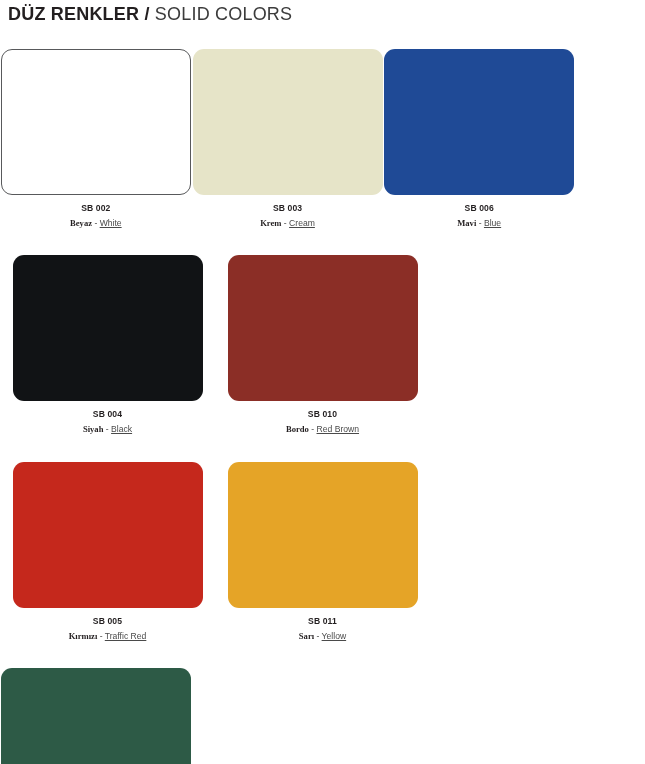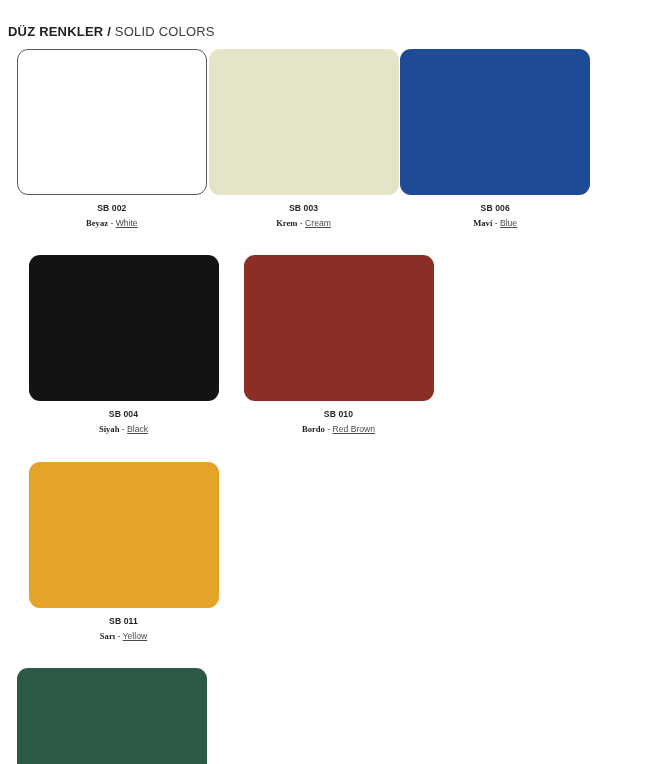--- a/index.html
+++ b/index.html
@@ -13,22 +13,22 @@
     font-family: "Liberation Sans", sans-serif;
     color: #231f20;
     overflow: hidden;
     position: relative;
   }
 
   
   .page-header {
     position: absolute;
     left: 8px;
-    top: 24px;
-    font-size: 13px;
+    top: 4px;
+    font-size: 18px;
     letter-spacing: 0.2px;
     white-space: nowrap;
     text-align: right;
   }
   .page-header .title-tr {
     font-weight: bold;
     color: #231f20;
   }
   .page-header .title-sep {
     font-weight: bold;
@@ -43,21 +43,20 @@
   .swatch-grid {
     position: absolute;
     left: 0;
     top: 49px;
     width: 645px;
   }
   .swatch-row {
     display: flex;
     width: 575px;
     margin-bottom: 27px;
-    margin-left: 16px;
   }
   .swatch-cell {
     width: 215px;
     display: flex;
     flex-direction: column;
     align-items: center;
   }
   .swatch-chip {
     width: 190px;
     height: 146px;
@@ -135,20 +134,25 @@
     </div>
     <div class="swatch-cell">
       <div class="swatch-chip" style="background:#8B2E26;"></div>
       <div class="swatch-code">SB 010</div>
       <div class="swatch-name"><span class="name-tr">Bordo</span><span class="name-dash"> - </span><span class="name-en">Red Brown</span></div>
     </div>
   </div>
 
   <div class="swatch-row">
     <div class="swatch-cell">
+      <div class="swatch-chip" style="background:#C5281C;"></div>
+      <div class="swatch-code">SB 005</div>
+      <div class="swatch-name"><span class="name-tr">Kırmızı</span><span class="name-dash"> - </span><span class="name-en">Traffic Red</span></div>
+    </div>
+    <div class="swatch-cell">
       <div class="swatch-chip" style="background:#E5A427;"></div>
       <div class="swatch-code">SB 011</div>
       <div class="swatch-name"><span class="name-tr">Sarı</span><span class="name-dash"> - </span><span class="name-en">Yellow</span></div>
     </div>
   </div>
 
   <div class="swatch-row">
     <div class="swatch-cell">
       <div class="swatch-chip" style="background:#2D5A46;"></div>
 

